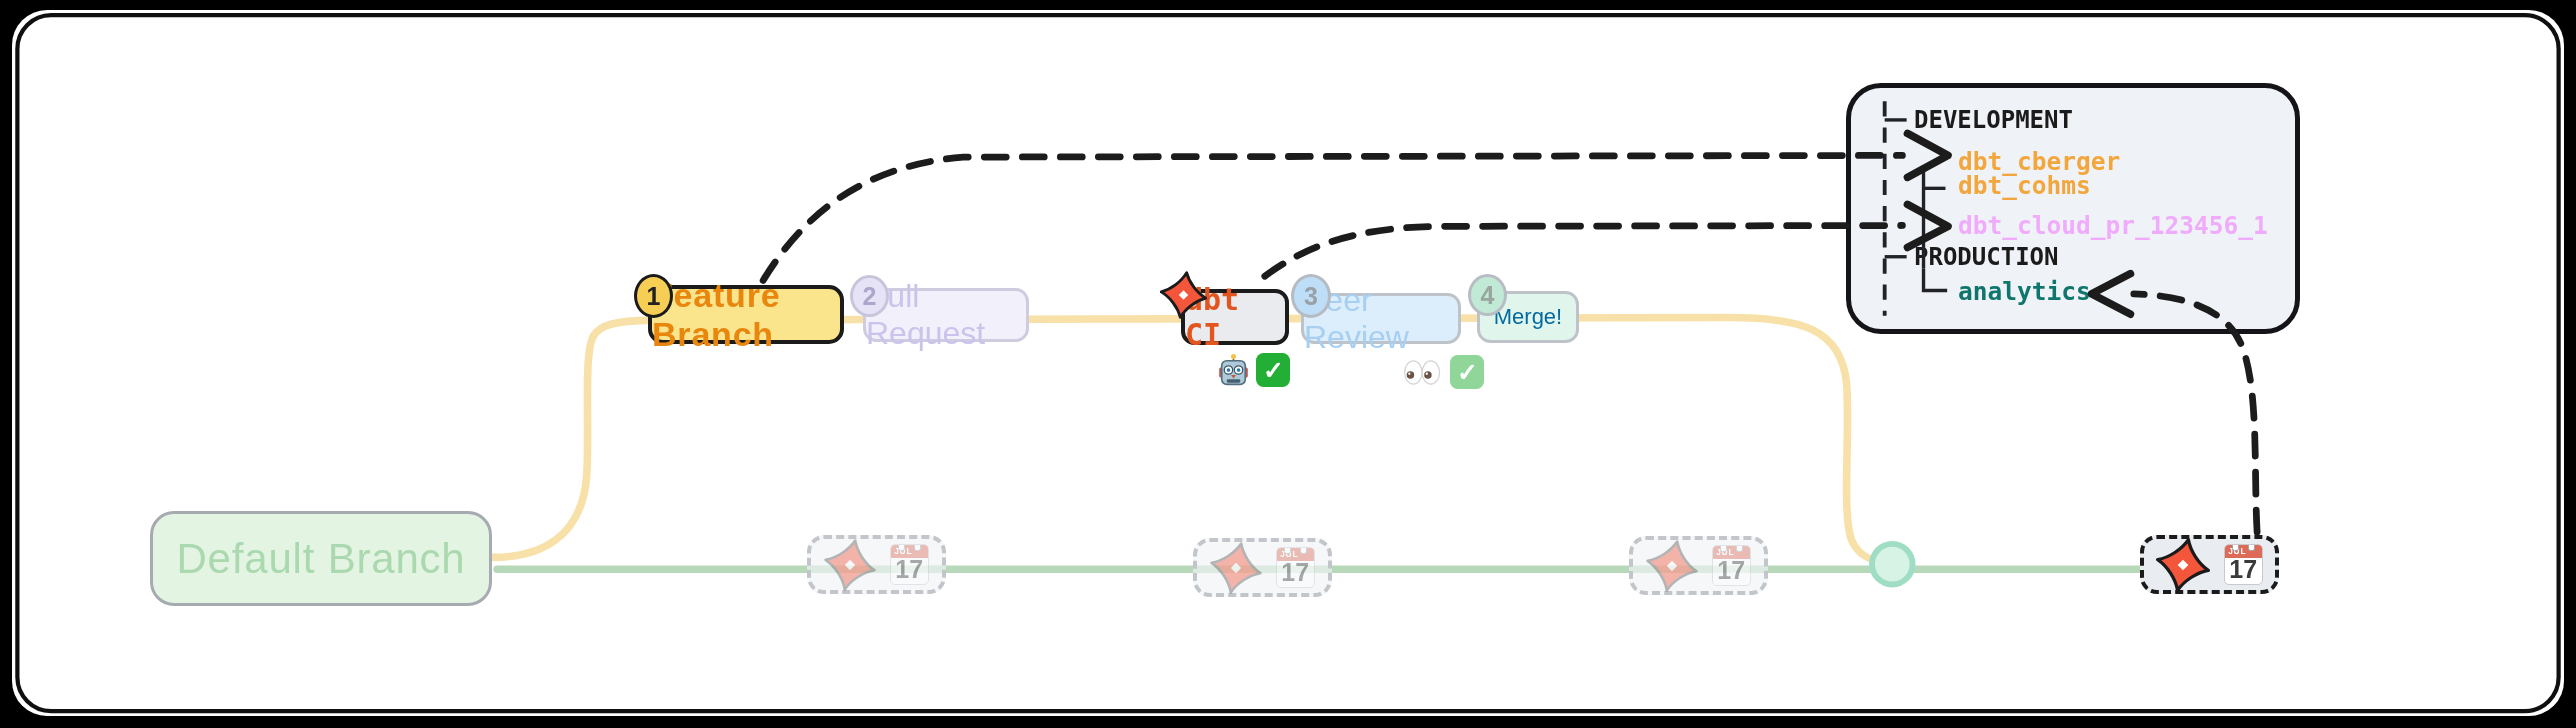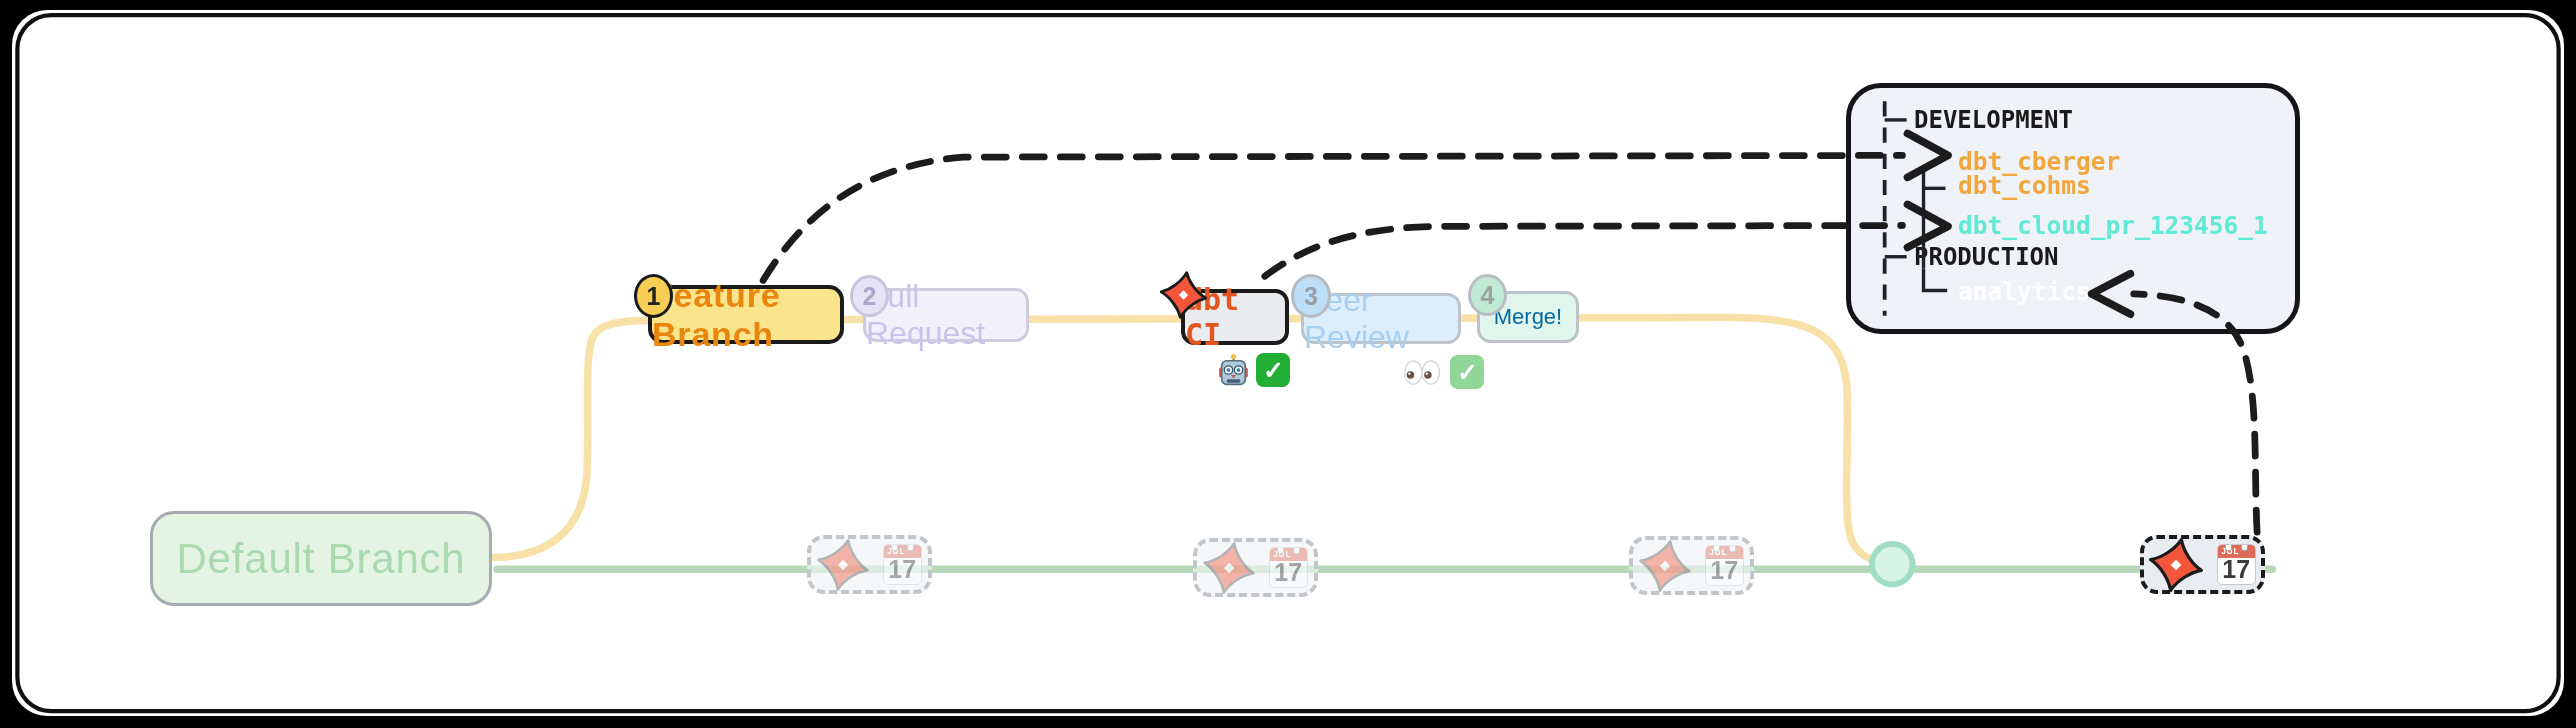--- a/index.html
+++ b/index.html
@@ -43,21 +43,21 @@
   .status-ci{left:1219px;top:353px;}
   .status-peer{left:1403px;top:355px;}
   .check{width:34px;height:34px;border-radius:7.6px;background:#23AE35;color:#fff;
          display:flex;align-items:center;justify-content:center;font-size:25px;font-weight:bold;}
   .check.faded{opacity:.5;}
 
   
   .logo-ci{position:absolute;left:1160px;top:268px;width:47px;height:54px;z-index:5;}
 
   
-  .jobbox{position:absolute;width:125px;height:59px;border-radius:17px;box-sizing:border-box;
+  .jobbox{position:absolute;width:139px;height:59px;border-radius:17px;box-sizing:border-box;
           display:flex;align-items:center;justify-content:center;gap:13.5px;z-index:3;}
   .jobbox.faded{border:4.2px dashed #C2C5CA;background:rgba(240,243,246,.65);}
   .jobbox.faded .inner{opacity:.42;}
   .jobbox.solid{border:4.2px dashed #1B1B1B;background:#E9EDF1;}
   .jobbox .inner{display:flex;align-items:center;gap:13.5px;}
   .jb1{left:807px;top:535px;}
   .jb2{left:1193px;top:538px;}
   .jb3{left:1629px;top:536px;}
   .jb4{left:2140px;top:535px;}
 
@@ -70,21 +70,21 @@
              font-size:25px;font-weight:bold;}
   .cal .ring{position:absolute;top:-2.5px;width:5px;height:6.8px;border:1.7px solid #9aa0a6;border-radius:2.5px;background:#fff;}
   .cal .r1{left:6.8px;} .cal .r2{right:6.8px;}
 
   
   .env-panel{position:absolute;left:1846px;top:83px;width:454px;height:251px;background:#EFF2F6;
              border:5px solid #141419;border-radius:35px;box-sizing:border-box;z-index:3;}
   .env-row{position:absolute;font-family:"DejaVu Sans Mono", monospace;z-index:4;white-space:pre;}
   .env-h{font-size:24px;color:#1B1B1B;font-weight:bold;}
   .sch{font-size:24.5px;font-weight:bold;}
-  .c-orange{color:#F2A63B;} .c-blue{color:#5eead4;} .c-green{color:#ffffff;}
+  .c-orange{color:#F2A63B;} .c-blue{color:#f0abfc;} .c-green{color:#0f766e;}
   .r-dev{left:1914px;top:106px;}
   .r-cberger{left:1958px;top:147px;}
   .r-cohms{left:1958px;top:171px;}
   .r-pr{left:1958px;top:211px;}
   .r-prod{left:1914px;top:243px;}
   .r-analytics{left:1958px;top:277px;}
 </style>
 </head>
 <body>
 

